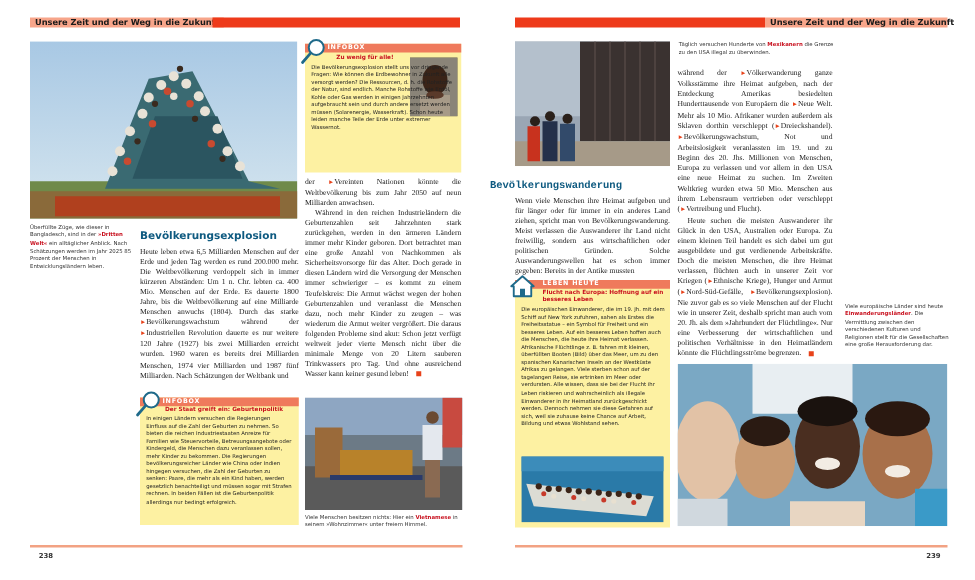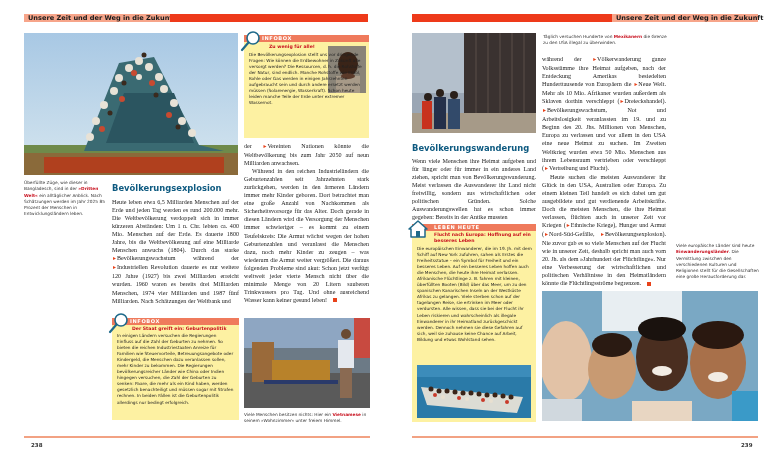--- a/index.html
+++ b/index.html
@@ -173,21 +173,21 @@
     <rect x="36" y="66" width="12" height="30" fill="#324a6a"></rect>
     <circle cx="16" cy="64" r="4" fill="#2a201a"></circle>
       <circle cx="28" cy="60" r="4" fill="#2a201a"></circle>
       <circle cx="42" cy="62" r="4" fill="#2a201a"></circle>
   </svg>
 </div>
 <div class="abs caption" style="left:543px; top:34px; width:130px;">
   <span>Täglich versuchen Hunderte von </span><span class="hl">Mexikanern</span><span> die Grenze zu den USA illegal zu überwinden.</span>
 </div>
 
-<div class="abs section-title" style="left:412px; top:143px;">Bevölkerungswanderung</div>
+<div class="abs section-title" style="left:392px; top:143px;font-family:Liberation Mono, monospace;">Bevölkerungswanderung</div>
 
 <div class="abs body-text" style="left:412px; top:157px; width:124px;">
   <p class="noindent">Wenn viele Menschen ihre Heimat aufgeben und für länger oder für immer in ein anderes Land ziehen, spricht man von Bevölkerungswanderung. Meist verlassen die Auswanderer ihr Land nicht freiwillig, sondern aus wirtschaftlichen oder politischen Gründen. Solche Auswanderungswellen hat es schon immer gegeben: Bereits in der Antike mussten</p>
 </div>
 
 <div class="abs infobox" style="left:412px; top:224px; width:124px; height:198px;">
   <div class="info-tab" style="padding-left:22px;">LEBEN HEUTE</div>
   <div class="info-title" style="padding:1px 4px 0 22px;">Flucht nach Europa: Hoffnung auf ein besseres Leben</div>
   <div class="info-text" style="padding:2px 4px 0 5px;">Die europäischen Einwanderer, die im 19. Jh. mit dem Schiff auf New York zufuhren, sahen als Erstes die Freiheitsstatue – ein Symbol für Freiheit und ein besseres Leben. Auf ein besseres Leben hoffen auch die Menschen, die heute ihre Heimat verlassen. Afrikanische Flüchtlinge z. B. fahren mit kleinen, überfüllten Booten (Bild) über das Meer, um zu den spanischen Kanarischen Inseln an der Westküste Afrikas zu gelangen. Viele sterben schon auf der tagelangen Reise, sie ertrinken im Meer oder verdursten. Alle wissen, dass sie bei der Flucht ihr Leben riskieren und wahrscheinlich als illegale Einwanderer in ihr Heimatland zurückgeschickt werden. Dennoch nehmen sie diese Gefahren auf sich, weil sie zuhause keine Chance auf Arbeit, Bildung und etwas Wohlstand sehen.</div>
   <div class="abs" style="left:5px; top:141px; width:114px; height:53px; overflow:hidden;">

